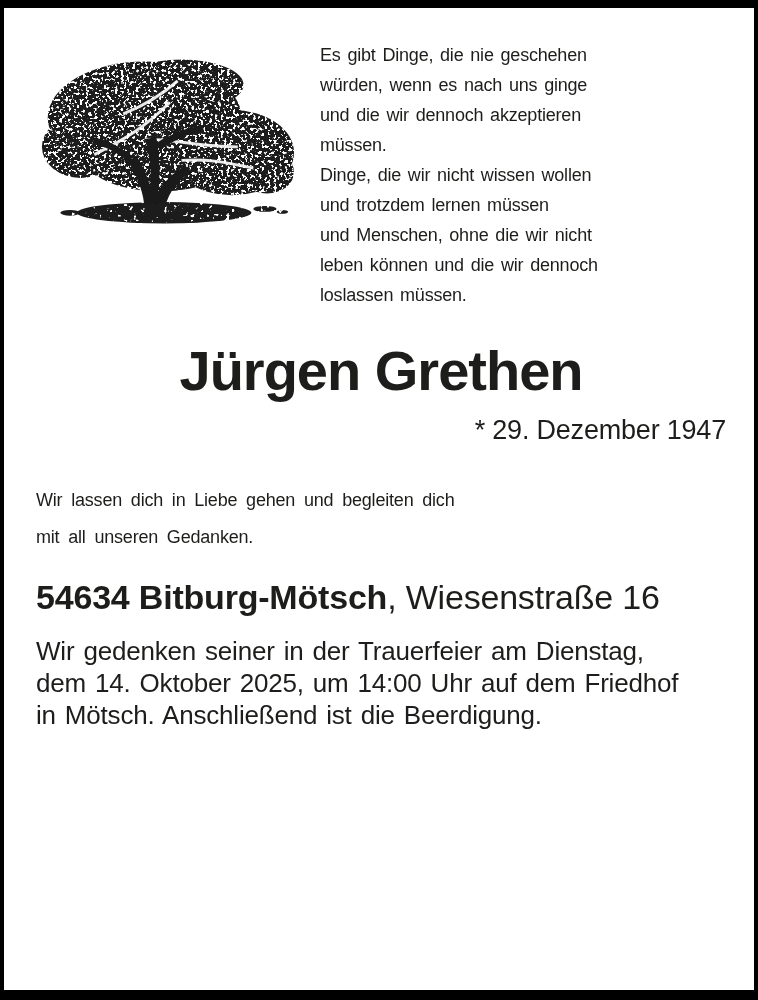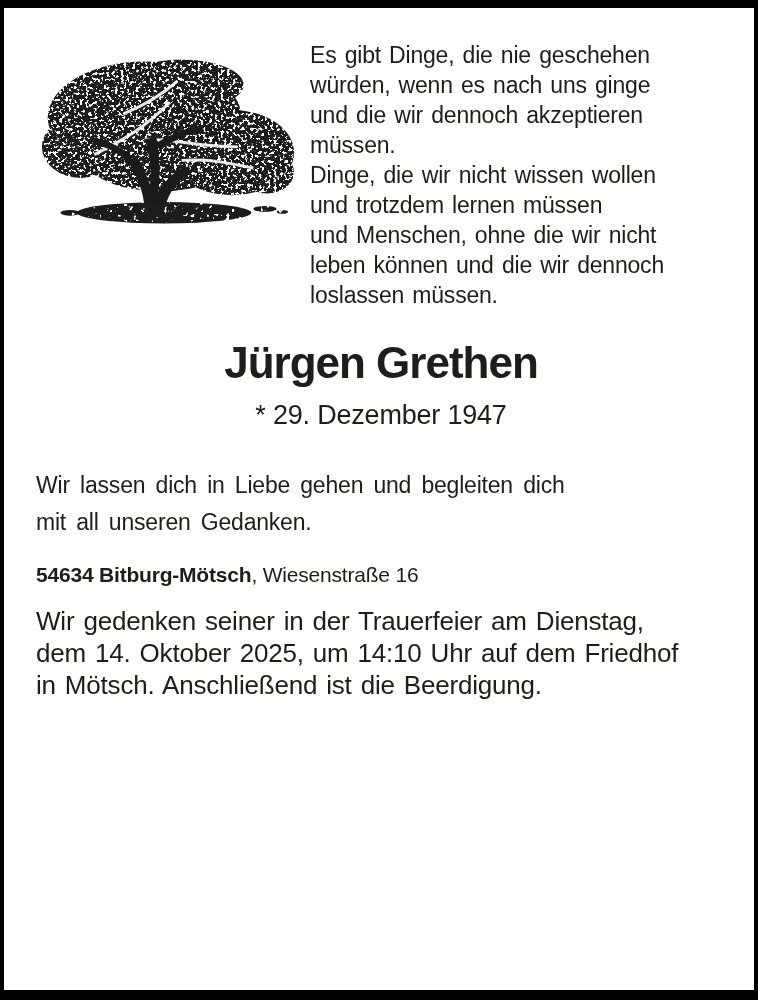--- a/index.html
+++ b/index.html
@@ -25,60 +25,60 @@
     display: flex;
     align-items: flex-start;
   }
   .tree {
     flex: none;
     width: 262px;
     margin-top: 8px;
   }
   .poem {
     flex: 1;
-    margin-left: 12px;
+    margin-left: 22px;
     margin-top: 2px;
-    font-size: 23px;
+    font-size: 18px;
     line-height: 30px;
     letter-spacing: -0.2px;
     word-spacing: 2px;
     white-space: pre-line;
   }
   .name {
     margin: 28px 0 0 0;
     text-align: center;
-    font-size: 44px;
+    font-size: 56px;
     font-weight: bold;
     letter-spacing: -1px;
   }
   .dates {
     display: flex;
-    justify-content: center;
+    justify-content: flex-end;
     margin-top: 12px;
     font-size: 27px;
     letter-spacing: -0.2px;
   }
   .farewell {
     margin: 36px 0 0 0;
-    font-size: 23px;
+    font-size: 18px;
     line-height: 37px;
     letter-spacing: -0.2px;
     word-spacing: 4px;
     white-space: pre-line;
   }
   .mourners {
     margin: 26px 0 0 330px;
     font-size: 27px;
     line-height: 36px;
     letter-spacing: -0.2px;
     white-space: pre-line;
   }
   .address {
     margin: 22px 0 0 0;
-    font-size: 21px;
+    font-size: 34px;
     letter-spacing: -0.2px;
   }
   .address strong {
     font-weight: bold;
   }
   .service {
     margin: 18px 0 0 0;
     font-size: 26px;
     line-height: 32px;
     letter-spacing: -0.2px;
@@ -160,16 +160,16 @@
 
   <p class="farewell">Wir lassen dich in Liebe gehen und begleiten dich
 mit all unseren Gedanken.</p>
 
 
   <p class="address">
     <strong>54634 Bitburg-Mötsch</strong><span>, Wiesenstraße 16</span>
   </p>
 
   <p class="service">Wir gedenken seiner in der Trauerfeier am Dienstag,
-dem 14. Oktober 2025, um 14:10 Uhr auf dem Friedhof
+dem 14. Oktober 2025, um 14:00 Uhr auf dem Friedhof
 in Mötsch. Anschließend ist die Beerdigung.</p>
 
 </div>
 
 </body></html>

